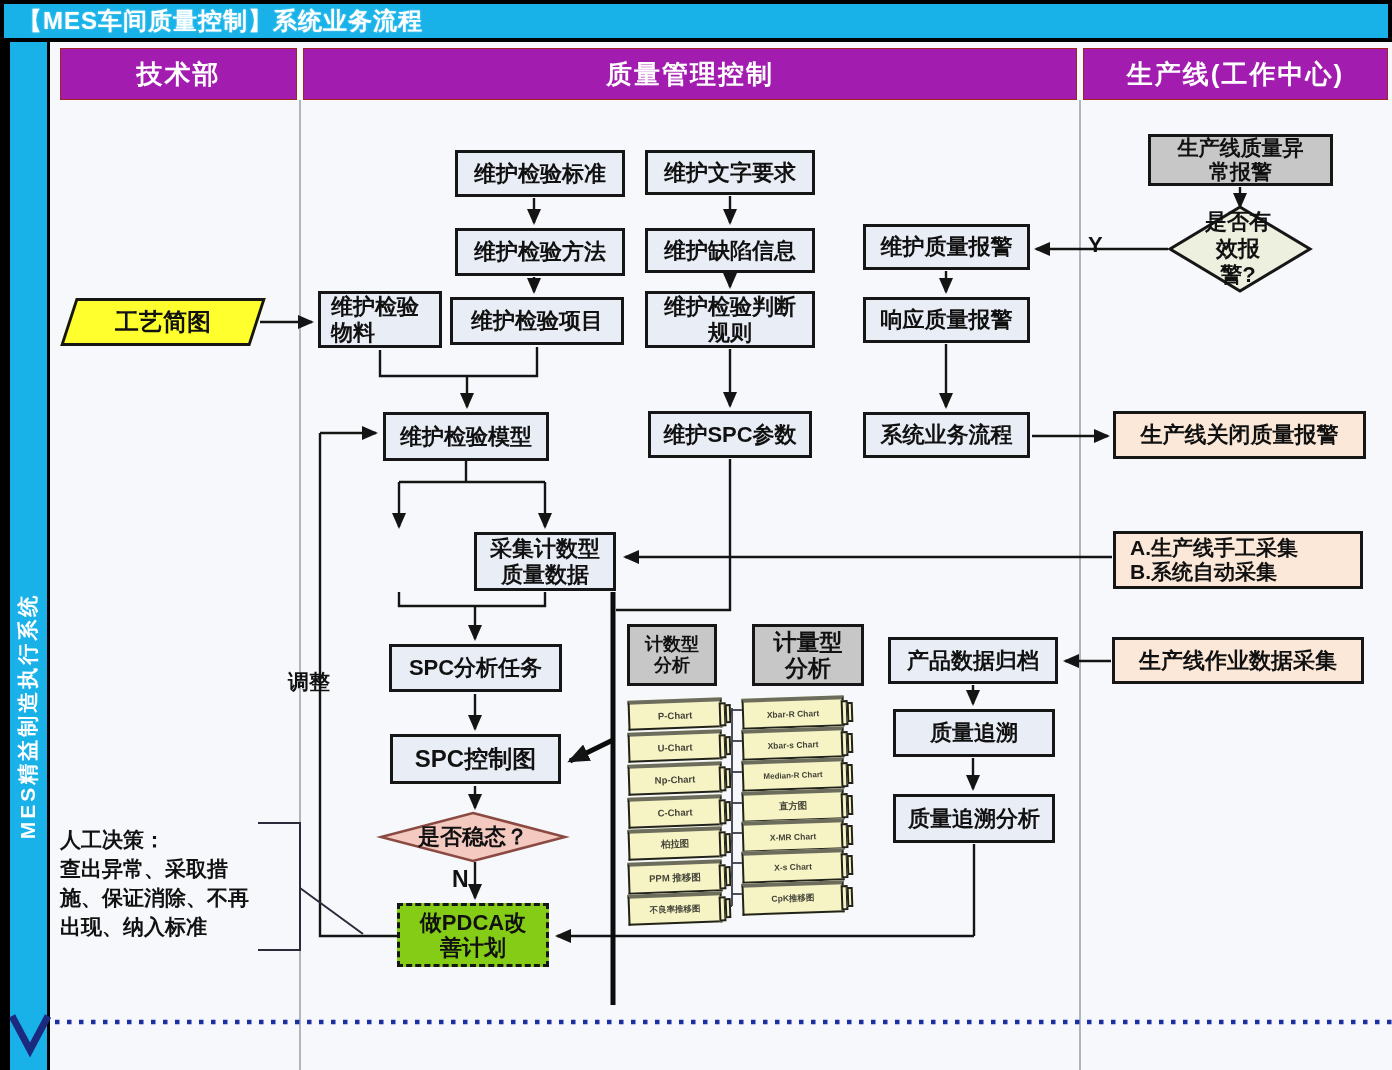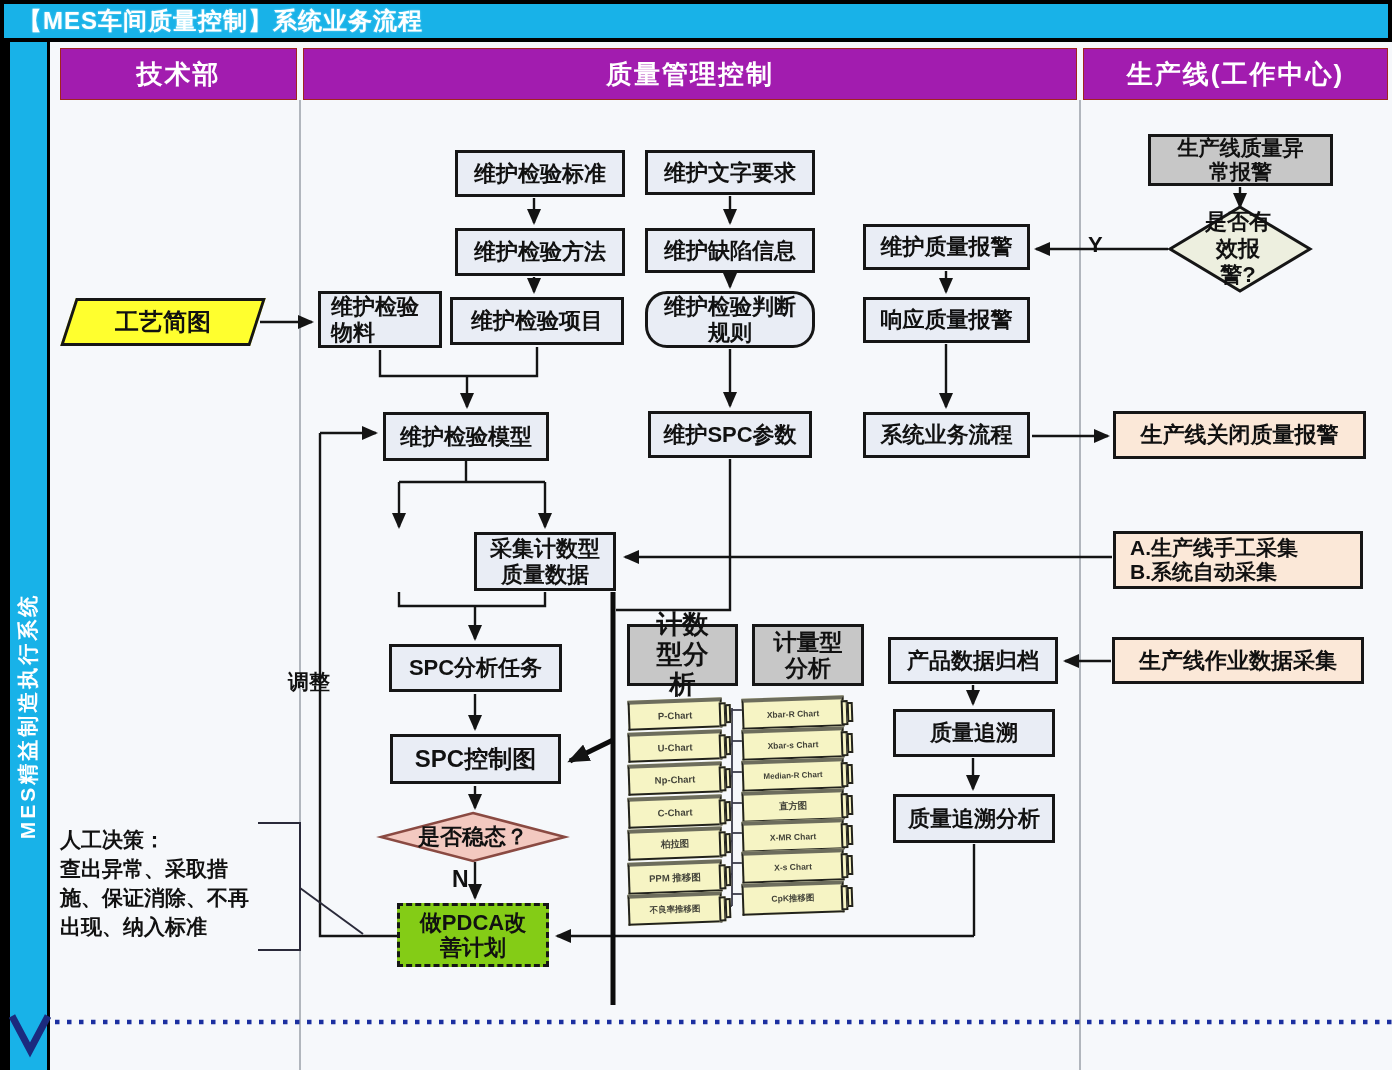--- a/index.html
+++ b/index.html
@@ -164,29 +164,29 @@
     <div>施、保证消除、不再</div>
     <div>出现、纳入标准</div>
   </div>
 
   <div class="abs node" style="left:455px;top:150px;width:170px;height:47px;">维护检验标准</div>
   <div class="abs node" style="left:645px;top:150px;width:170px;height:45px;">维护文字要求</div>
   <div class="abs node" style="left:455px;top:228px;width:170px;height:48px;">维护检验方法</div>
   <div class="abs node" style="left:645px;top:228px;width:170px;height:45px;">维护缺陷信息</div>
   <div class="abs node left-align" style="left:318px;top:291px;width:124px;height:57px;padding:2px 10px;">维护检验物料</div>
   <div class="abs node" style="left:450px;top:297px;width:174px;height:48px;">维护检验项目</div>
-  <div class="abs node" style="left:645px;top:291px;width:170px;height:57px;padding:0 14px;border-radius:22px;">维护检验判断规则</div>
+  <div class="abs node" style="left:645px;top:291px;width:170px;height:57px;padding:0 14px;">维护检验判断规则</div>
   <div class="abs node" style="left:863px;top:224px;width:167px;height:46px;">维护质量报警</div>
   <div class="abs node" style="left:863px;top:297px;width:167px;height:46px;">响应质量报警</div>
   <div class="abs node" style="left:383px;top:412px;width:166px;height:49px;">维护检验模型</div>
   <div class="abs node" style="left:648px;top:411px;width:164px;height:47px;">维护SPC参数</div>
   <div class="abs node" style="left:863px;top:412px;width:167px;height:46px;">系统业务流程</div>
   <div class="abs node" style="left:474px;top:532px;width:142px;height:59px;padding:0 9px;">采集计数型质量数据</div>
   <div class="abs node" style="left:389px;top:644px;width:173px;height:48px;">SPC分析任务</div>
-  <div class="abs node gray" style="left:627px;top:624px;width:111px;height:62px;padding:0 15px;font-size:26px;">计数型分析</div>
+  <div class="abs node gray" style="left:627px;top:624px;width:90px;height:62px;padding:0 15px;font-size:18px;">计数型分析</div>
   <div class="abs node gray" style="left:752px;top:624px;width:112px;height:62px;padding:0 15px;font-size:23px;">计量型分析</div>
   <div class="abs node" style="left:390px;top:734px;width:171px;height:50px;font-size:24px;">SPC控制图</div>
   <div class="abs dia-label" style="left:399px;top:816px;width:148px;height:42px;text-align:center;">是否稳态？</div>
   <div class="abs node pdca" style="left:397px;top:903px;width:152px;height:64px;padding:0 18px;">做PDCA改善计划</div>
 
   <div class="abs node" style="left:888px;top:637px;width:170px;height:47px;">产品数据归档</div>
   <div class="abs node" style="left:893px;top:709px;width:162px;height:48px;">质量追溯</div>
   <div class="abs node" style="left:893px;top:794px;width:162px;height:49px;">质量追溯分析</div>
 
   <div class="abs node gray" style="left:1148px;top:134px;width:185px;height:52px;padding:0 24px;font-size:21px;">生产线质量异常报警</div>

